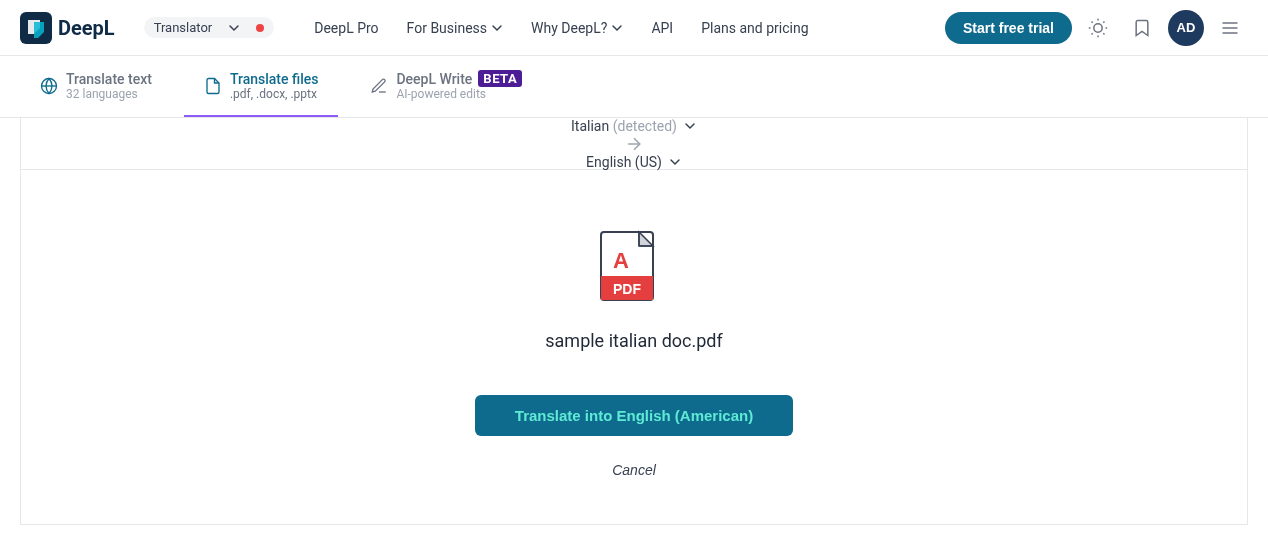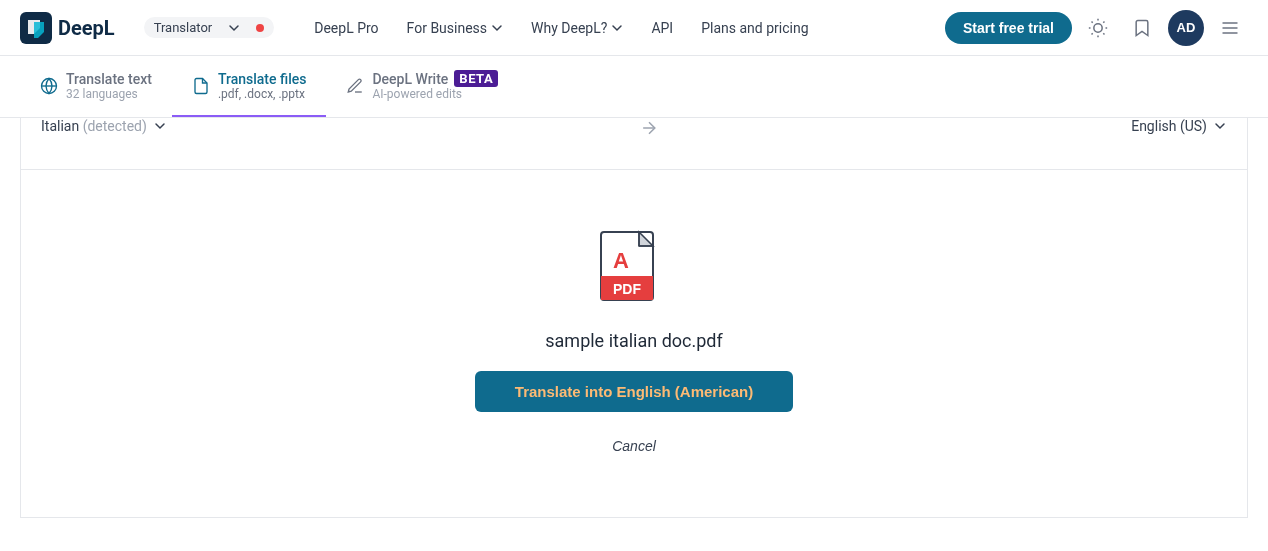--- a/index.html
+++ b/index.html
@@ -110,20 +110,21 @@
       justify-content: center;
     }
 
     
     .tabs-bar {
       display: flex;
       align-items: center;
       padding: 0 20px;
       border-bottom: 1px solid #e5e7eb;
       background: #fff;
+      gap: 12px;
     }
     .tab {
       display: flex;
       align-items: center;
       gap: 8px;
       padding: 14px 20px;
       cursor: pointer;
       border-bottom: 2px solid transparent;
       font-size: 14px;
       color: #6b7280;
@@ -155,24 +156,25 @@
     
     .main-content {
       margin: 0 20px;
       border: 1px solid #e5e7eb;
       border-top: none;
       min-height: 400px;
       background: #fff;
     }
     .lang-bar {
       display: flex;
-      align-items: flex-start;
+      align-items: center;
       padding: 0 20px;
       height: 52px;
       border-bottom: 1px solid #e5e7eb;
+      flex-direction: column;
     }
     .lang-selector {
       display: flex;
       align-items: center;
       gap: 6px;
       font-size: 14px;
       color: #374151;
       cursor: pointer;
     }
     .lang-arrow {
@@ -195,27 +197,28 @@
       width: 70px;
       height: 80px;
     }
     .filename {
       font-size: 18px;
       color: #1f2937;
       font-weight: 400;
     }
     .translate-btn {
       background: #0f6b8e;
-      color: #fdba74;
+      color: #5eead4;
       border: none;
       border-radius: 6px;
       padding: 12px 40px;
       font-size: 15px;
       font-weight: 600;
       cursor: pointer;
+      margin-top: 24px;
     }
     .cancel-btn {
       background: transparent;
       border: none;
       font-size: 14px;
       color: #374151;
       cursor: pointer;
       padding: 6px 12px;
       font-style: italic;
     }

